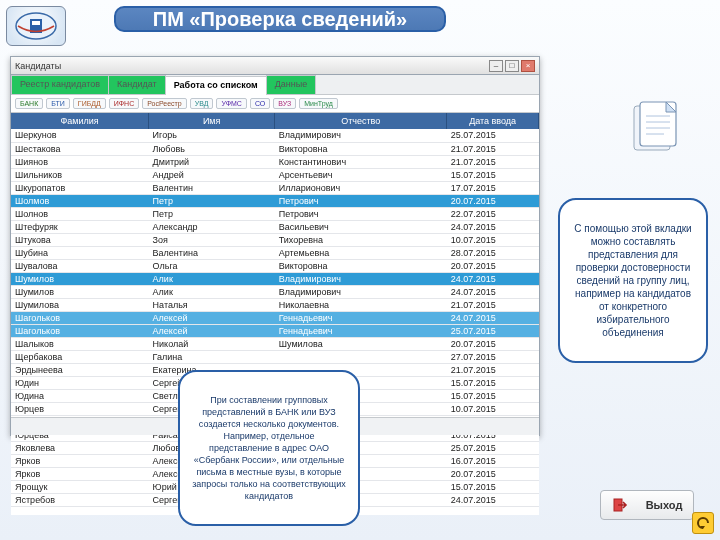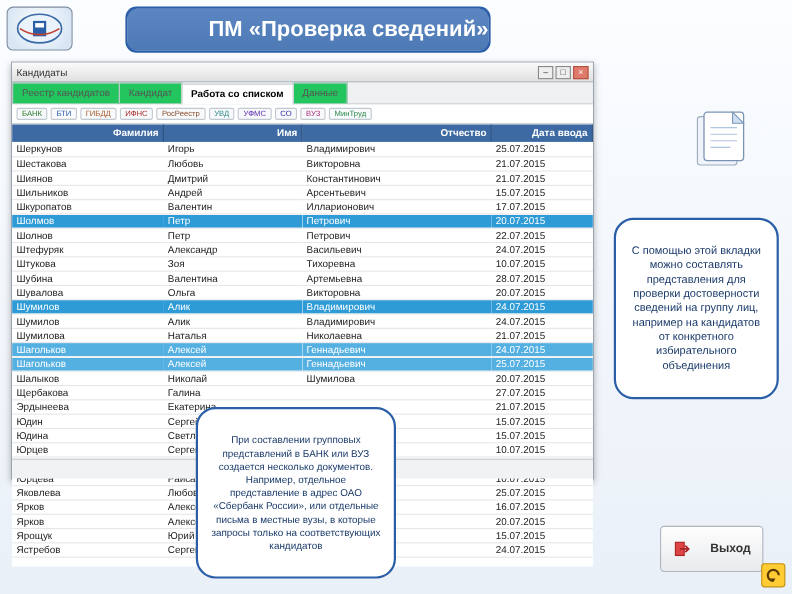--- a/index.html
+++ b/index.html
@@ -1,48 +1,48 @@
 <!DOCTYPE html>
 <html><head>
 <meta charset="utf-8">
 <style>
   *{box-sizing:border-box;margin:0;padding:0;font-family:Arial,sans-serif}
   body{width:720px;height:540px;background:#fff;position:relative;overflow:hidden}
   .slide{width:720px;height:540px;position:relative;background:linear-gradient(#fbfdff,#eaf0f8)}
   .logo{position:absolute;top:6px;left:6px;width:60px;height:40px;border:1px solid #7a8aa0;border-radius:6px;background:radial-gradient(circle at 50% 40%,#fff 0%,#d8e6f4 80%);display:flex;align-items:center;justify-content:center}
   .logo svg{width:44px;height:30px}
-  .title-chip{position:absolute;top:6px;left:114px;width:332px;height:42px;border:2px solid #2a5fa7;border-radius:10px;background:linear-gradient(#5b86c1,#4d79b5);display:flex;align-items:center;justify-content:flex-end}
+  .title-chip{position:absolute;top:6px;left:114px;width:332px;height:26px;border:2px solid #2a5fa7;border-radius:10px;background:linear-gradient(#5b86c1,#4d79b5);display:flex;align-items:center;justify-content:center}
   .title-chip span{color:#fff;font-size:20px;font-weight:bold}
   .app-window{position:absolute;top:56px;left:10px;width:530px;height:380px;background:#f4f6f8;border:1px solid #9aa5b1;box-shadow:0 2px 6px rgba(0,0,0,0.3)}
   .win-title{height:18px;background:linear-gradient(#fafafa,#e0e0e0);border-bottom:1px solid #9aa5b1;display:flex;align-items:center;padding:0 4px;font-size:9px;color:#333}
   .win-title .sp{flex:1}
   .win-btn{width:14px;height:12px;margin-left:2px;border:1px solid #888;background:#eee;font-size:8px;line-height:10px;text-align:center;cursor:pointer}
   .win-btn.close{background:#e07a6c;color:#fff;border-color:#b05040}
   .tabs{height:20px;background:#eef0f2;border-bottom:1px solid #c5c9cd;display:flex;font-size:9px}
   .tab{padding:3px 8px;border:1px solid #c5c9cd;border-bottom:none;margin-right:-1px;background:#22c55e;color:#555;cursor:pointer}
   .tab.active{background:#fff;color:#000;font-weight:bold;position:relative;top:1px}
   .filters{height:18px;background:#fff;border-bottom:1px solid #c5c9cd;display:flex;align-items:center;padding:0 4px;gap:3px}
   .fbtn{font-size:7px;padding:1px 4px;border:1px solid #c0c8d0;border-radius:2px;background:#f7f9fb;color:#667;cursor:pointer}
   .fbtn.b1{color:#2a7a2a}.fbtn.b2{color:#2a5aaa}.fbtn.b3{color:#aa5a2a}.fbtn.b4{color:#aa2a2a}
   .fbtn.b5{color:#8a4a2a}.fbtn.b6{color:#2a8a8a}.fbtn.b7{color:#5a2aaa}.fbtn.b8{color:#2a2aaa}
   .fbtn.b9{color:#aa2a7a}.fbtn.b10{color:#2a8a4a}
   .grid-wrap{height:402px;overflow:hidden;background:#fff}
   table{border-collapse:collapse;width:100%;table-layout:fixed}
-  th{background:#3d6aa3;color:#fff;font-size:9px;font-weight:bold;text-align:right;padding:2px 4px;border-right:1px solid #2a5080;height:16px}
+  th{background:#3d6aa3;color:#fff;font-size:9px;font-weight:normal;text-align:center;padding:2px 4px;border-right:1px solid #2a5080;height:16px}
   td{font-size:9px;color:#222;padding:1px 4px;border-bottom:1px solid #e4e6ea;height:13px;white-space:nowrap;overflow:hidden}
   col.c1{width:120px}col.c2{width:110px}col.c3{width:150px}col.c4{width:80px}
   tr.hl td{background:#2e9bd6;color:#fff}
   tr.hl2 td{background:#55b0e2;color:#fff}
   .footer-bar{position:absolute;bottom:0;left:0;right:0;height:18px;background:#f0f2f4;border-top:1px solid #c5c9cd}
   .doc-icon{position:absolute;top:100px;right:34px;width:60px;height:56px}
   .doc-icon svg{width:60px;height:56px}
   .bubble{position:absolute;background:#fff;border:2px solid #2a5fa7;border-radius:18px;padding:22px 12px;font-size:10px;line-height:13px;color:#1a3a6a;text-align:center}
   .bubble1{top:198px;right:12px;width:150px}
   .bubble2{top:370px;left:178px;width:182px;font-size:9px;line-height:12px}
-  .exit-btn{position:absolute;bottom:20px;right:26px;width:94px;height:42px;border:1px solid #b0b6bd;border-radius:4px;background:linear-gradient(#fefefe,#e8eaec);display:flex;align-items:center;justify-content:center;gap:18px;cursor:pointer}
+  .exit-btn{position:absolute;bottom:20px;right:26px;width:94px;height:30px;border:1px solid #b0b6bd;border-radius:4px;background:linear-gradient(#fefefe,#e8eaec);display:flex;align-items:center;justify-content:center;gap:18px;cursor:pointer}
   .exit-btn span{font-size:11px;color:#333;font-weight:bold}
   .nav-icon{position:absolute;bottom:6px;right:6px;width:22px;height:22px;background:#ffcc33;border:1px solid #c09010;border-radius:3px;display:flex;align-items:center;justify-content:center;cursor:pointer}
   .nav-icon svg{width:14px;height:14px}
 </style>
 </head>
 <body>
 
 <div class="slide">
   <div class="logo">
     <svg viewBox="0 0 44 30">

